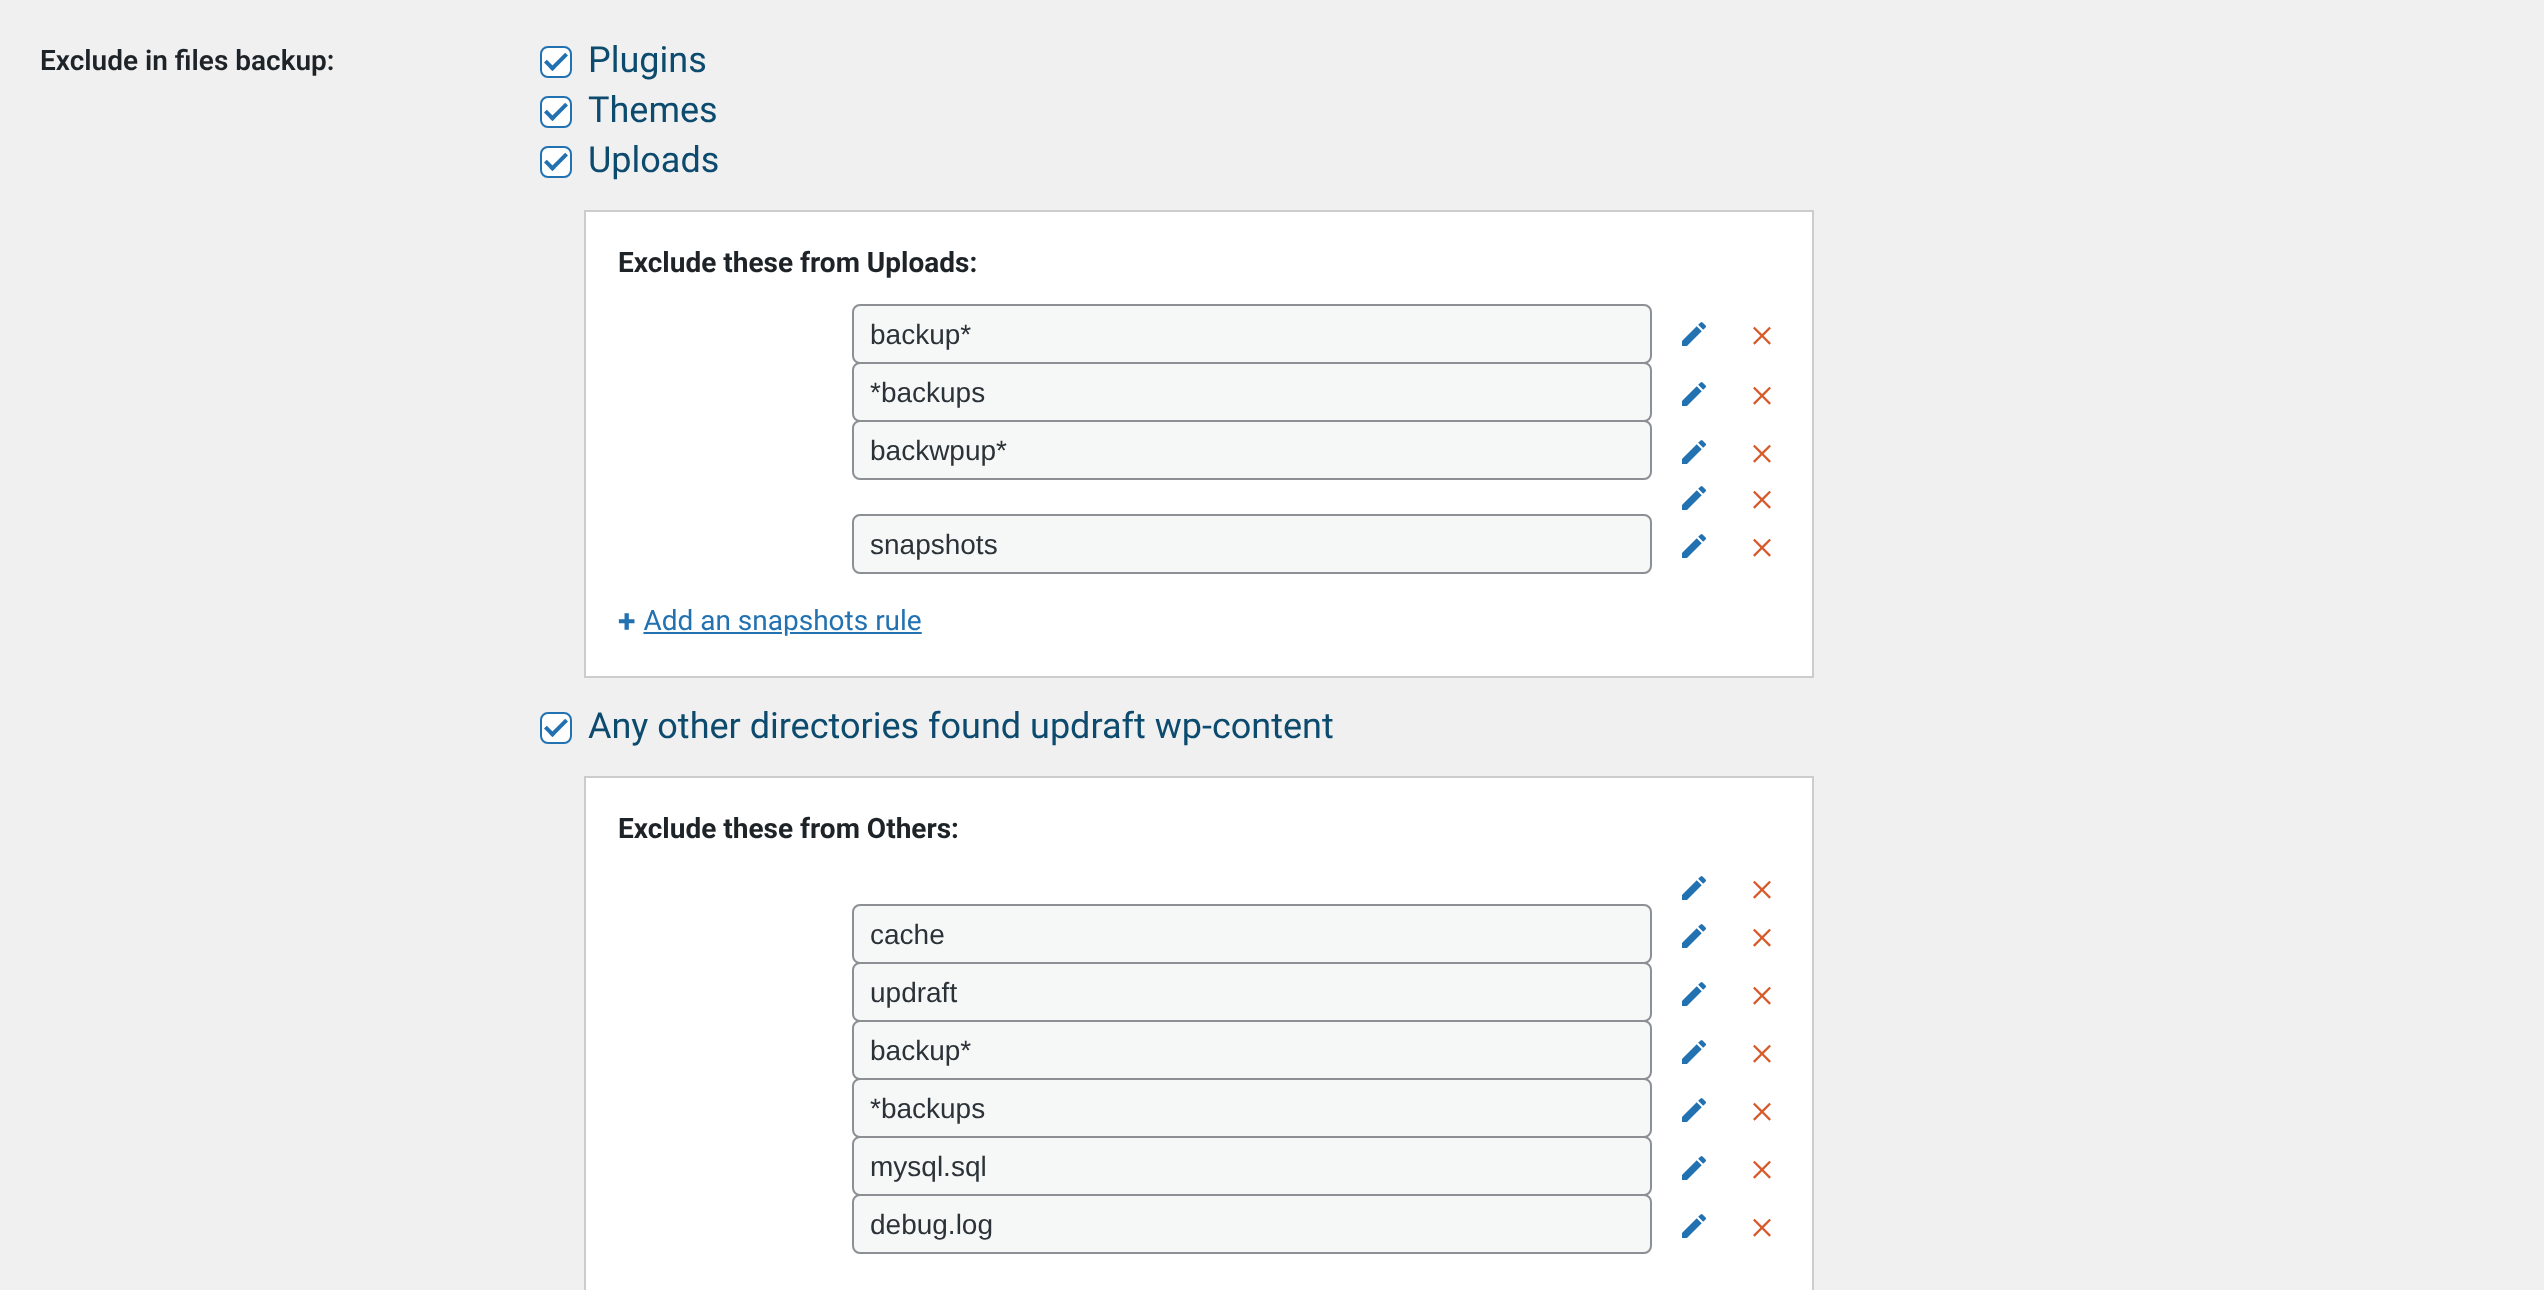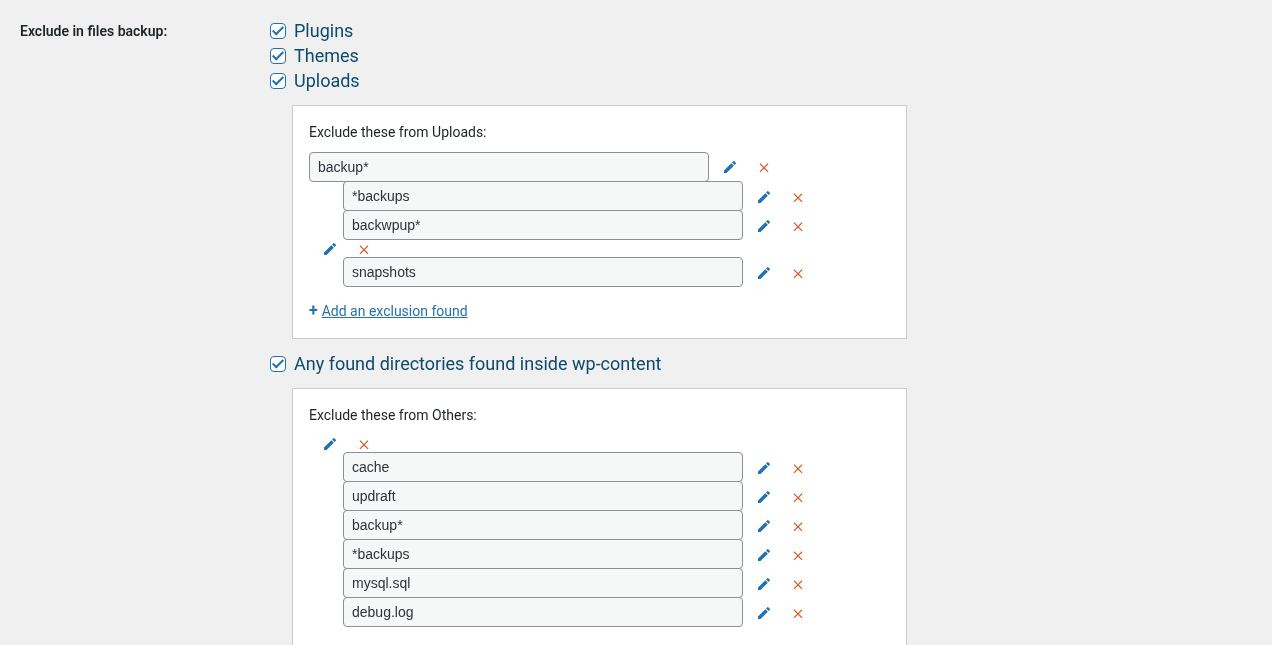--- a/index.html
+++ b/index.html
@@ -55,29 +55,30 @@
       color: #0c4a6e;
     }
     .exclude-box {
       background: #fff;
       border: 1px solid #ccc;
       padding: 18px 16px;
       margin: 14px 0 14px 22px;
       max-width: 615px;
     }
     .exclude-title {
-      font-weight: 400;
+      font-weight: 700;
       font-size: 14px;
       color: #1d2327;
       margin-bottom: 12px;
     }
     .rule-row {
       display: flex;
       align-items: center;
       margin-bottom: 0px;
+      justify-content: flex-end;
     }
     .rule-input {
       width: 400px;
       height: 30px;
       padding: 0 8px;
       border: 1px solid #8c8f94;
       border-radius: 4px;
       background: #f6f7f7;
       color: #2c3338;
       font-size: 14px;
@@ -239,27 +240,27 @@
                   <svg width="14" height="14" viewBox="0 0 24 24" fill="#d75a2b">
                     <path d="M18.3 5.71 12 12.01l-6.3-6.3-1.41 1.41 6.3 6.3-6.3 6.3 1.41 1.41 6.3-6.3 6.3 6.3 1.41-1.41-6.3-6.3 6.3-6.3z"></path>
                   </svg>
                 </span>
               </button>
             </div>
           </div>
         </div>
       <a class="add-rule">
         <span class="plus">+</span>
-        <span class="text">Add an exclusion found</span>
+        <span class="text">Add an snapshots rule</span>
       </a>
     </div>
 
     <div class="checkbox-row">
       <input type="checkbox" checked="" style="">
-      <span class="checkbox-label">Any found directories found inside wp-content</span>
+      <span class="checkbox-label">Any other directories found updraft wp-content</span>
     </div>
 
     <div class="exclude-box">
       <div class="exclude-title">Exclude these from Others:</div>
       <div id="others-rules">
           <div class="rule-row">
             <div class="rule-actions">
               <button class="icon-btn">
                 <span>
                   <svg width="16" height="16" viewBox="0 0 24 24" fill="#2271b1">

